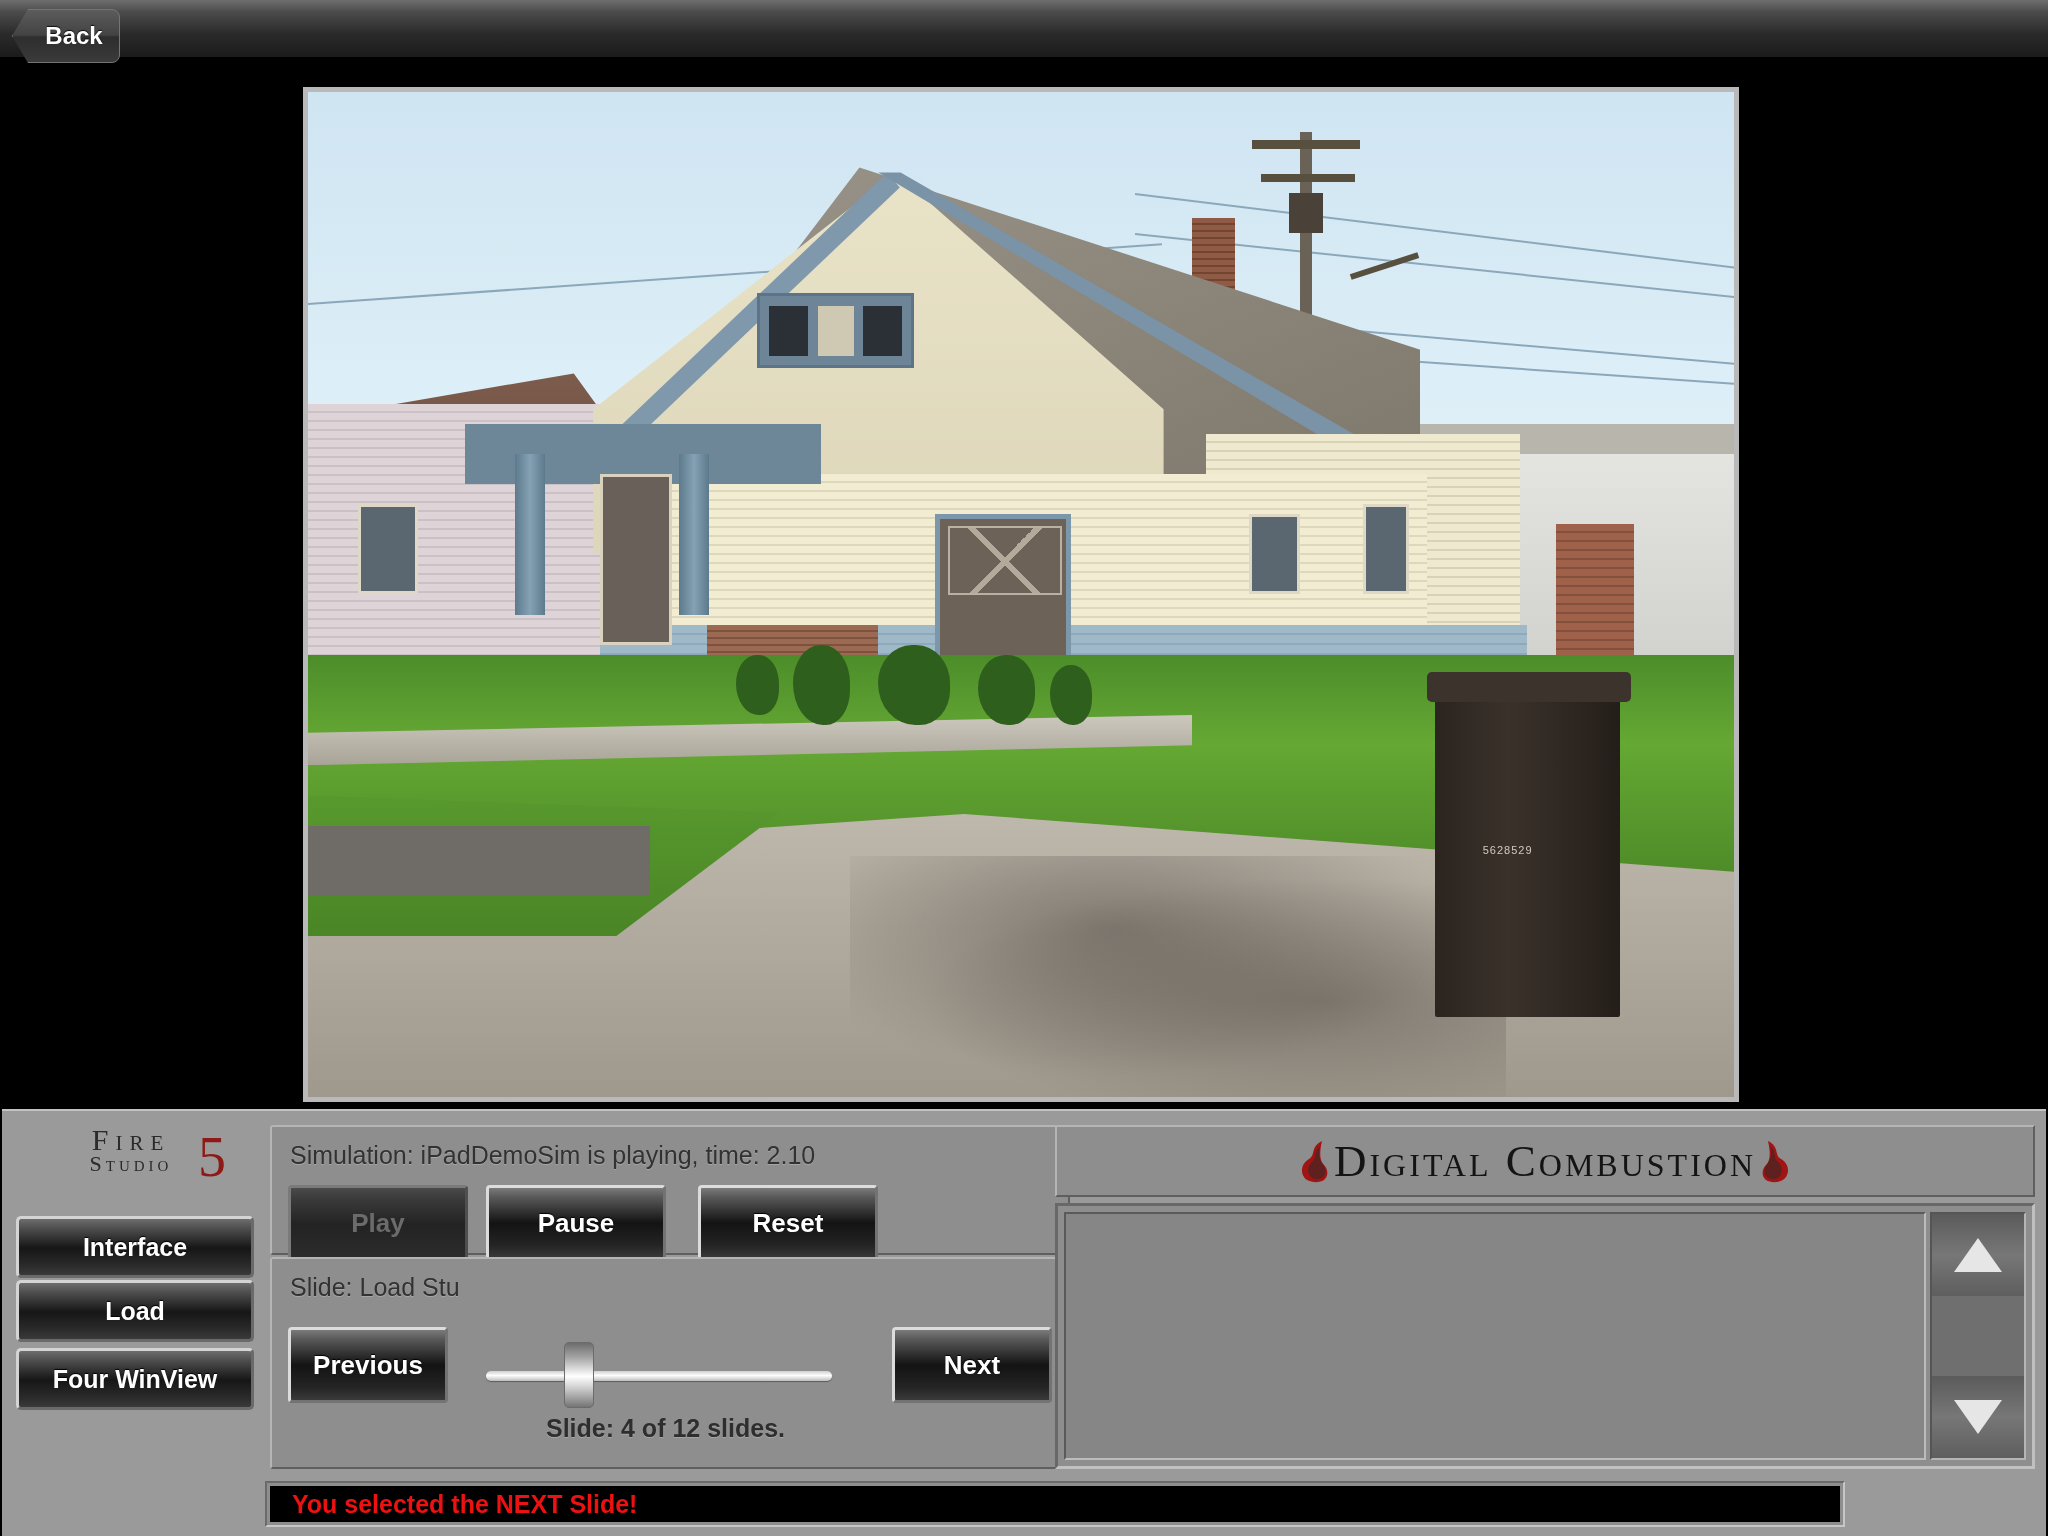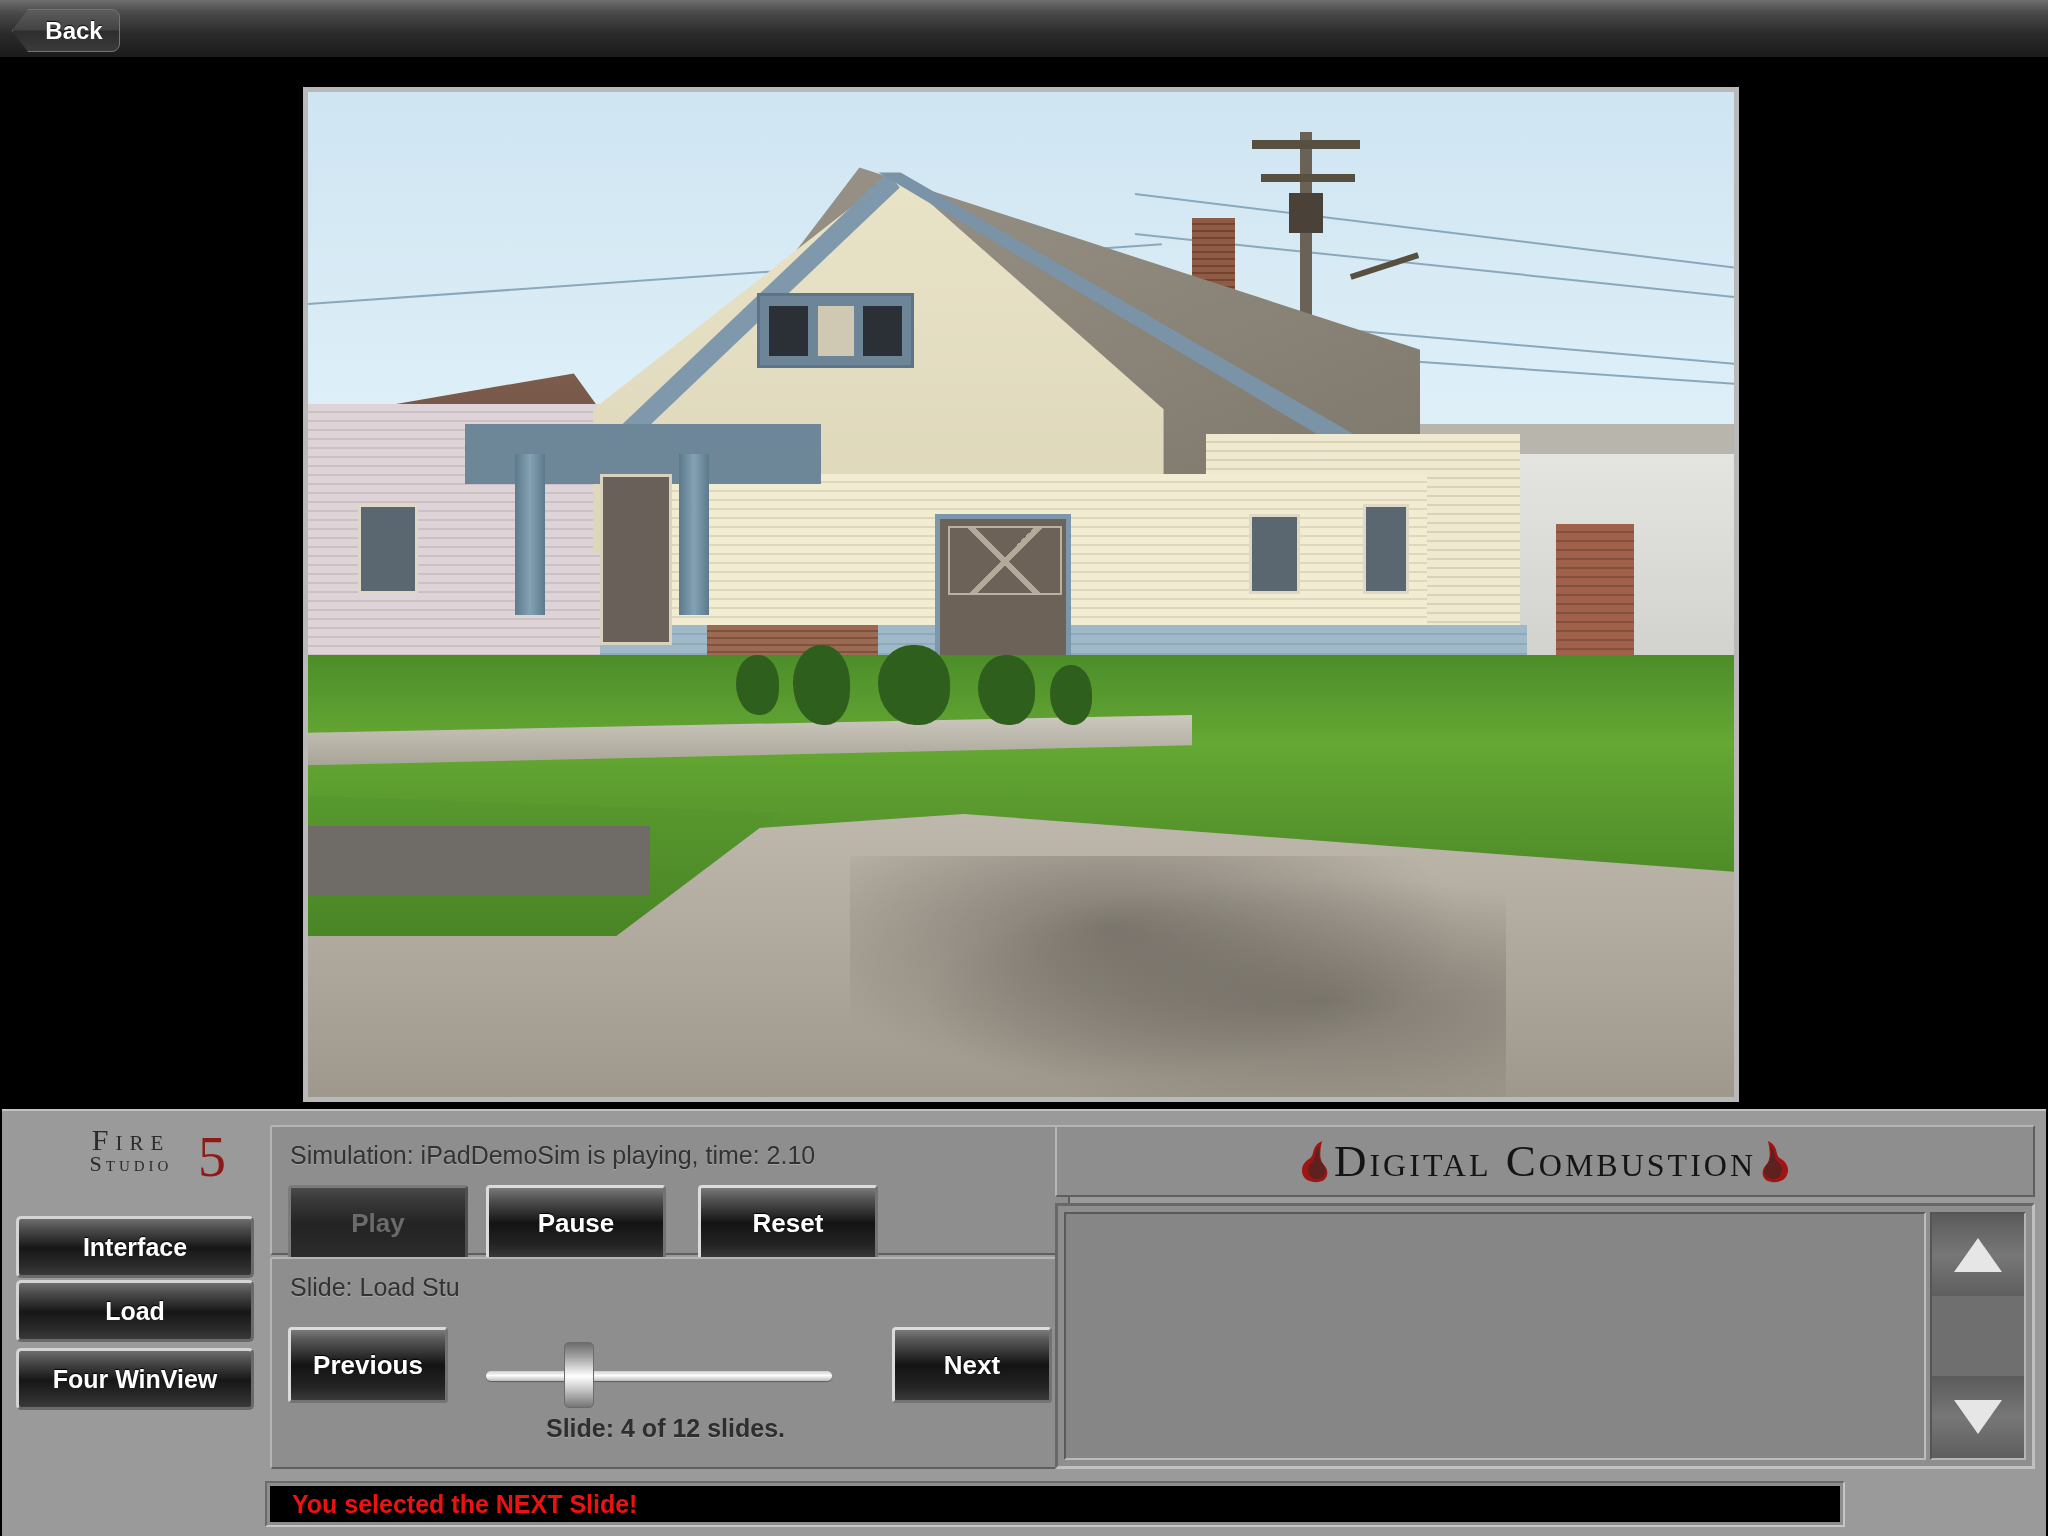--- a/index.html
+++ b/index.html
@@ -10,21 +10,21 @@
     overflow: hidden;
   }
 
   
   #toolbar {
     position: absolute; left: 0; top: 0; width: 2048px; height: 58px;
     background: linear-gradient(to bottom, #6e6e6e 0%, #4a4a4a 22%, #2a2a2a 60%, #1b1b1b 100%);
     border-bottom: 1px solid #000;
   }
   #back-btn {
-    position: absolute; left: 12px; top: 9px; width: 108px; height: 43px;
+    position: absolute; left: 12px; top: 9px; width: 108px; height: 54px;
     color: #fff; font-size: 24px; font-weight: bold;
     display: flex; align-items: center; justify-content: center;
     padding-left: 16px;
     background: linear-gradient(to bottom, #5c5c5c 0%, #434343 48%, #2e2e2e 52%, #3a3a3a 100%);
     border: 1px solid #747474;
     border-radius: 8px;
     clip-path: polygon(0% 50%, 16px 0%, 100% 0%, 100% 100%, 16px 100%);
     text-shadow: 0 -1px 1px rgba(0,0,0,.8);
   }
 
@@ -397,20 +397,24 @@
     <div class="grass2"></div>
     <div class="street"></div>
     <div class="shadow1"></div>
 
     <div class="bush" style="left:30%;top:56%;width:3%;height:6%;"></div>
     <div class="bush" style="left:34%;top:55%;width:4%;height:8%;"></div>
     <div class="bush" style="left:40%;top:55%;width:5%;height:8%;"></div>
     <div class="bush" style="left:47%;top:56%;width:4%;height:7%;"></div>
     <div class="bush" style="left:52%;top:57%;width:3%;height:6%;"></div>
 
+    <div class="trash">
+      <div class="lid"></div>
+      <div class="num">5628529</div>
+    </div>
   </div>
 </div>
 
 <div id="bottom">
  <div id="panel">
 
   <div id="logo">
     <div class="l1">Fire</div>
     <div class="l2">Studio</div>
     <div class="five">5</div>

